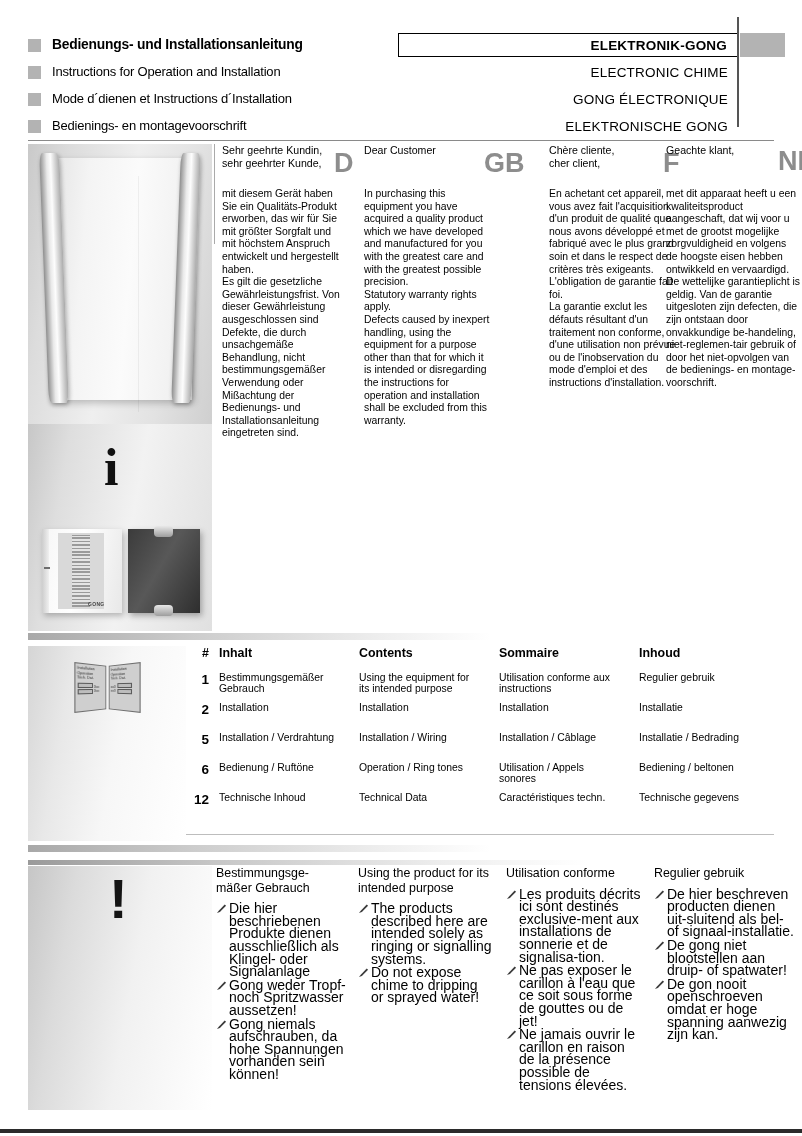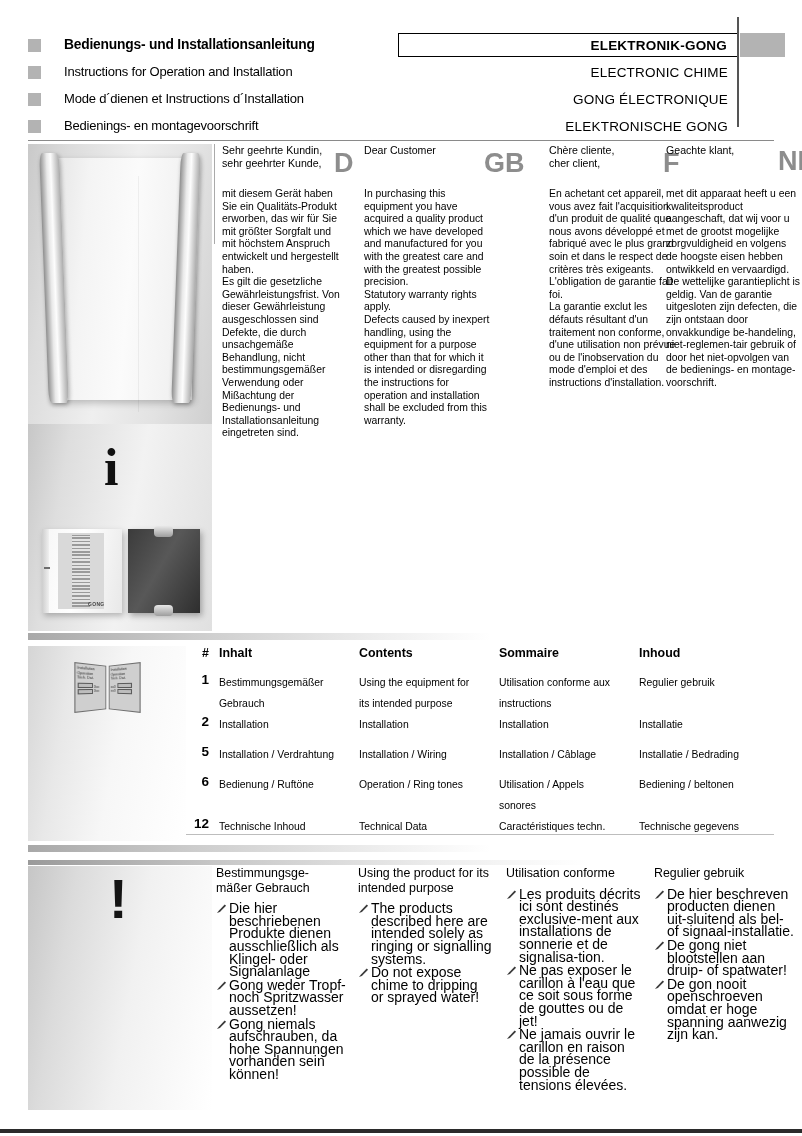--- a/index.html
+++ b/index.html
@@ -8,21 +8,21 @@
     background:#ffffff;
     font-family:"Liberation Sans", sans-serif;
     color:#000;
     overflow:hidden;
     position:relative;
   }
 
   
   .header{position:absolute;left:0;top:0;width:802px;height:136px;}
   .hdr-left{position:absolute;left:28px;top:33px;width:360px;}
-  .hdr-row{display:flex;align-items:center;height:24px;margin-bottom:3px;gap:12px;}
+  .hdr-row{display:flex;align-items:center;height:24px;margin-bottom:3px;}
   .hdr-sq{width:13px;height:13px;background:#b3b3b3;margin-right:11px;flex:0 0 auto;}
   .hdr-txt{font-size:13px;line-height:16px;letter-spacing:-0.2px;}
   .hdr-txt.bold{font-weight:bold;font-size:13.8px;}
 
   .hdr-right{position:absolute;left:398px;top:33px;width:340px;}
   .hdr-r-row{height:24px;margin-bottom:3px;display:flex;align-items:center;justify-content:flex-end;
              padding-right:10px;box-sizing:border-box;}
   .hdr-r-row.boxed{border:1.4px solid #000;background:#fff;}
   .hdr-r-txt{font-size:13.5px;letter-spacing:0.2px;}
   .hdr-r-txt.bold{font-weight:bold;}
@@ -106,21 +106,21 @@
   .bk-bars{flex:0 0 15px;}
 
   .toc{position:absolute;left:158px;top:0;width:588px;}
   .toc-head{display:flex;height:26px;align-items:flex-start;}
   .toc-row{display:flex;align-items:flex-start;min-height:30px;}
   .c-num{width:33px;flex:0 0 33px;text-align:right;padding-right:10px;box-sizing:border-box;}
   .c-txt{width:140px;flex:0 0 140px;padding-right:18px;box-sizing:border-box;}
   .c-txt.w4{width:150px;flex:0 0 150px;}
   .th{font-weight:bold;font-size:12.4px;}
   .num{font-weight:bold;font-size:13.5px;}
-  .td{font-size:10.4px;line-height:21px;}
+  .td{font-size:10.4px;line-height:11px;}
   .toc-underline{position:absolute;left:158px;top:188px;width:588px;height:1px;background:#bdbdbd;}
 
   
   .panel3{position:absolute;left:28px;top:866px;width:746px;height:244px;}
   .warn-bg{position:absolute;left:0;top:0;width:184px;height:244px;
      background:linear-gradient(100deg,#c6c6c6 0%,#dbdbdb 22%,#f1f1f1 55%,#ffffff 100%);}
   .excl{position:absolute;left:81px;top:7px;font-size:56px;font-weight:bold;line-height:52px;
      font-family:"Liberation Sans", sans-serif;color:#141414;}
   .warn-cols{position:absolute;left:188px;top:0;width:558px;}
   .wcol{position:absolute;top:0;}

